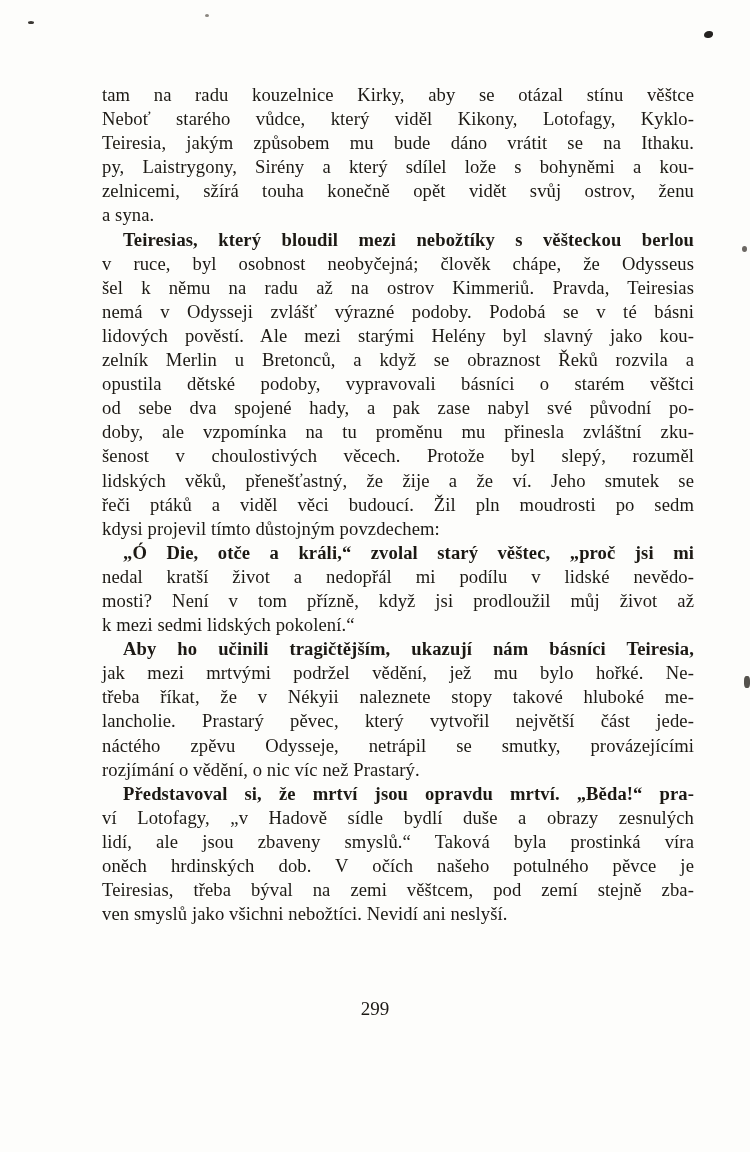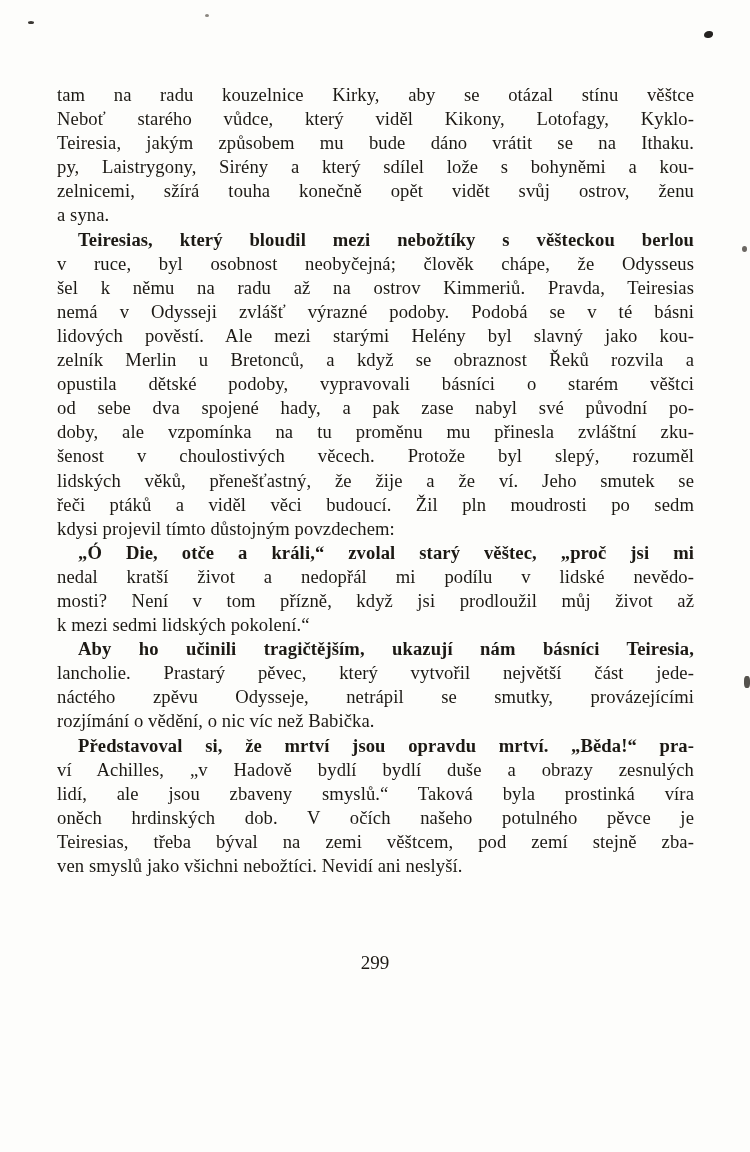--- a/index.html
+++ b/index.html
@@ -29,33 +29,34 @@
     line-height: 24.1px;
     letter-spacing: 0.1px;
   }
   .paragraph {
     margin: 0;
   }
   .line {
     text-align: justify;
     text-align-last: justify;
     white-space: normal;
+    margin-left: 45px;
   }
   .line.para-end {
     text-align-last: left;
   }
   .line.indent {
     text-indent: 21px;
     font-weight: bold;
   }
   .page-number {
     position: absolute;
     left: 0;
     right: 0;
-    top: 952px;
+    top: 998px;
     text-align: center;
     font-size: 19px;
     color: #1c1914;
   }
   
   .speck {
     position: absolute;
     background: #2b2archive8226;
     background: #2b2826;
   }
@@ -94,27 +95,29 @@
         <div class="line para-end">kdysi projevil tímto důstojným povzdechem:</div>
       </div>
       <div class="paragraph">
         <div class="line indent">„Ó Die, otče a králi,“ zvolal starý věštec, „proč jsi mi</div>
         <div class="line">nedal kratší život a nedopřál mi podílu v lidské nevědo-</div>
         <div class="line">mosti? Není v tom přízně, když jsi prodloužil můj život až</div>
         <div class="line para-end">k mezi sedmi lidských pokolení.“</div>
       </div>
       <div class="paragraph">
         <div class="line indent">Aby ho učinili tragičtějším, ukazují nám básníci Teiresia,</div>
+        <div class="line">jak mezi mrtvými podržel vědění, jež mu bylo hořké. Ne-</div>
+        <div class="line">třeba říkat, že v Nékyii naleznete stopy takové hluboké me-</div>
         <div class="line">lancholie. Prastarý pěvec, který vytvořil největší část jede-</div>
         <div class="line">náctého zpěvu Odysseje, netrápil se smutky, provázejícími</div>
-        <div class="line para-end">rozjímání o vědění, o nic víc než Babička.</div>
+        <div class="line para-end">rozjímání o vědění, o nic víc než Prastarý.</div>
       </div>
       <div class="paragraph">
         <div class="line indent">Představoval si, že mrtví jsou opravdu mrtví. „Běda!“ pra-</div>
-        <div class="line">ví Achilles, „v Hadově bydlí bydlí duše a obrazy zesnulých</div>
+        <div class="line">ví Lotofagy, „v Hadově sídle bydlí duše a obrazy zesnulých</div>
         <div class="line">lidí, ale jsou zbaveny smyslů.“ Taková byla prostinká víra</div>
         <div class="line">oněch hrdinských dob. V očích našeho potulného pěvce je</div>
         <div class="line">Teiresias, třeba býval na zemi věštcem, pod zemí stejně zba-</div>
         <div class="line para-end">ven smyslů jako všichni nebožtíci. Nevidí ani neslyší.</div>
       </div>
     </div>
   <div class="page-number">299</div>
   <div class="speck s1"></div>
   <div class="speck s2"></div>
   <div class="speck s3"></div>

